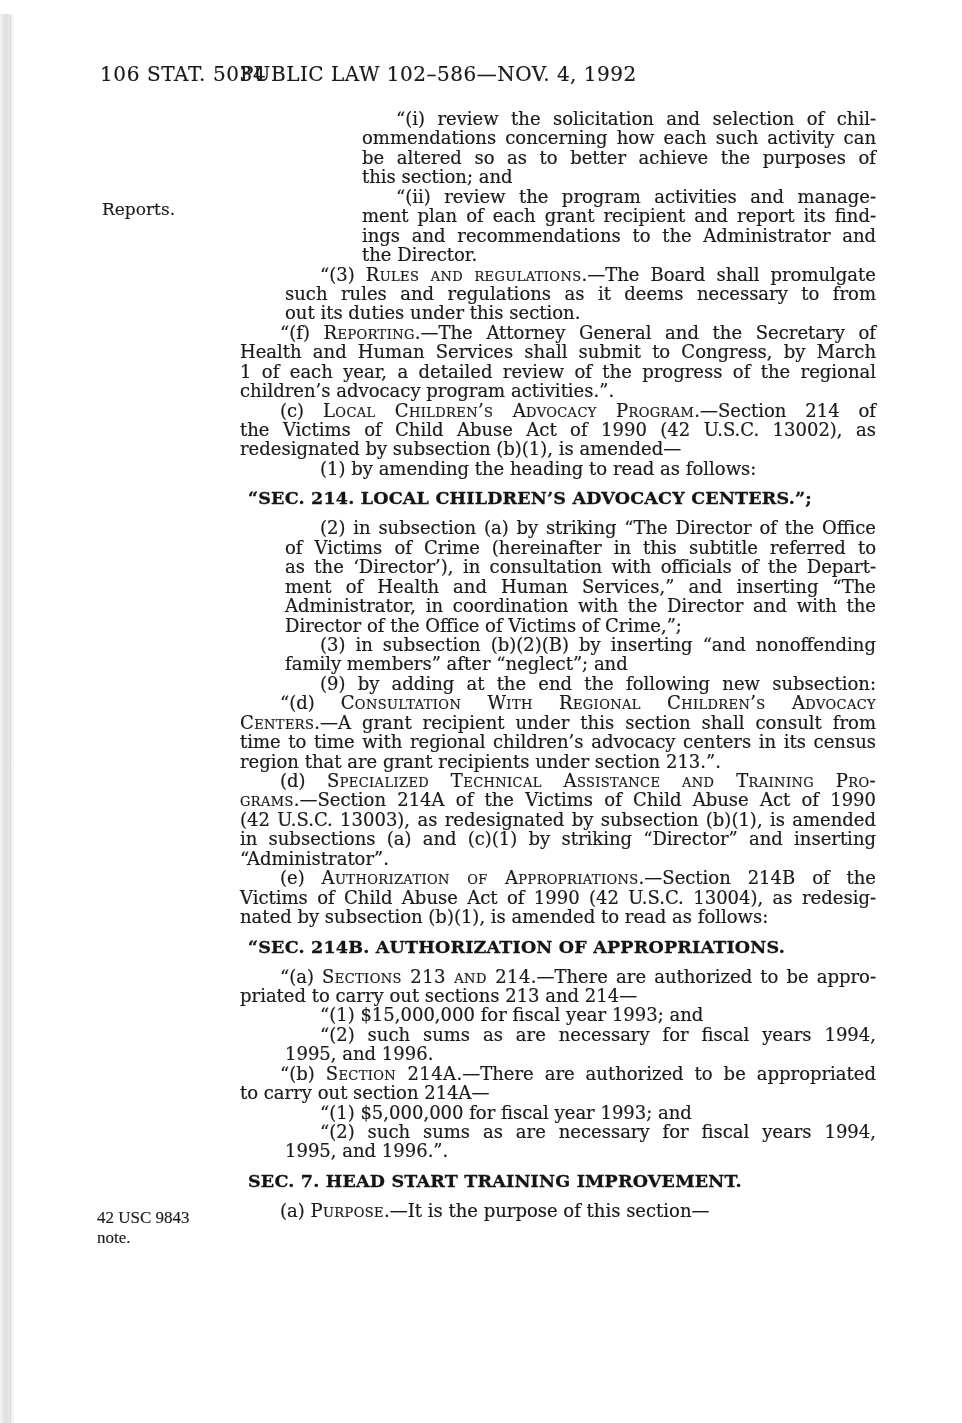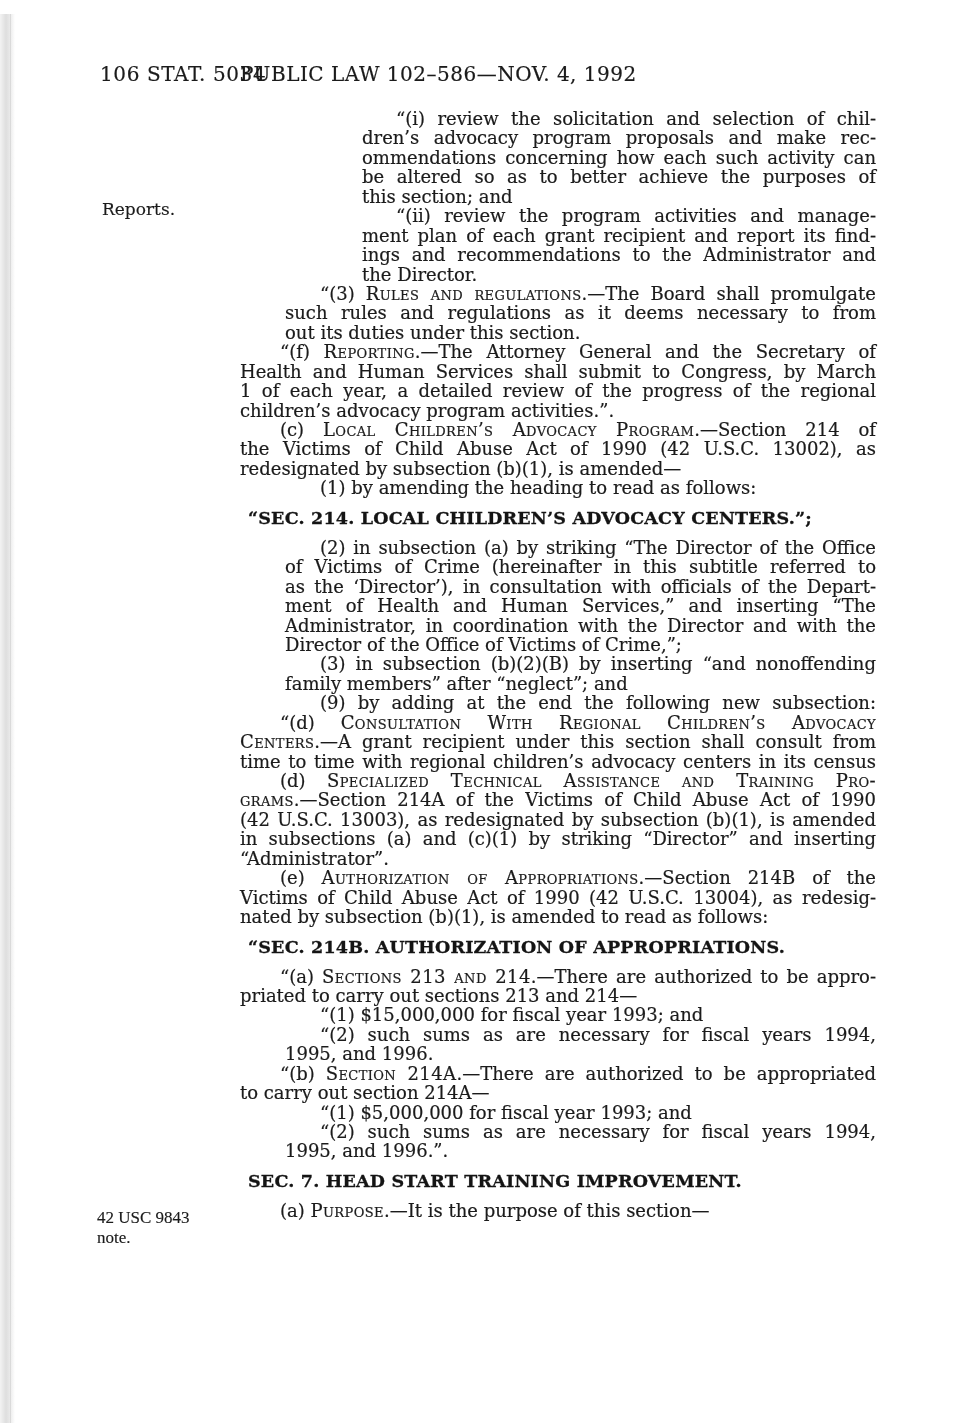--- a/index.html
+++ b/index.html
@@ -69,21 +69,20 @@
 
 <div class="hdr-stat">106 STAT. 5034</div>
 <div class="hdr-law">PUBLIC LAW 102–586—NOV. 4, 1992</div>
 
 <div id="note-reports" class="margin-note">Reports.</div>
 <div id="note-usc" class="margin-note">42 USC 9843 note.</div>
 
 <div class="content">
     <div class="para s3">
       <div class="ln first"><span>“(i) review the solicitation and selection of chil-</span></div>
-      <div class="ln"><span>dren’s advocacy program proposals and make rec-</span></div>
       <div class="ln"><span>ommendations concerning how each such activity can</span></div>
       <div class="ln"><span>be altered so as to better achieve the purposes of</span></div>
       <div class="ln last"><span>this section; and</span></div>
     </div>
     <div class="para s3">
       <div class="ln first"><span>“(ii) review the program activities and manage-</span></div>
       <div class="ln"><span>ment plan of each grant recipient and report its find-</span></div>
       <div class="ln"><span>ings and recommendations to the Administrator and</span></div>
       <div class="ln last"><span>the Director.</span></div>
     </div>
@@ -119,20 +118,21 @@
       <div class="ln first"><span>(3) in subsection (b)(2)(B) by inserting “and nonoffending</span></div>
       <div class="ln last"><span>family members” after “neglect”; and</span></div>
     </div>
     <div class="para s2">
       <div class="ln first"><span>(9) by adding at the end the following new subsection:</span></div>
     </div>
     <div class="para s1">
       <div class="ln first"><span>“(d) </span><span class="sc">Consultation With Regional Children’s Advocacy</span></div>
       <div class="ln"><span class="sc">Centers</span><span>.—A grant recipient under this section shall consult from</span></div>
       <div class="ln"><span>time to time with regional children’s advocacy centers in its census</span></div>
+      <div class="ln last"><span>region that are grant recipients under section 213.”.</span></div>
     </div>
     <div class="para s1">
       <div class="ln first"><span>(d) </span><span class="sc">Specialized Technical Assistance and Training Pro-</span></div>
       <div class="ln"><span class="sc">grams</span><span>.—Section 214A of the Victims of Child Abuse Act of 1990</span></div>
       <div class="ln"><span>(42 U.S.C. 13003), as redesignated by subsection (b)(1), is amended</span></div>
       <div class="ln"><span>in subsections (a) and (c)(1) by striking “Director” and inserting</span></div>
       <div class="ln last"><span>“Administrator”.</span></div>
     </div>
     <div class="para s1">
       <div class="ln first"><span>(e) </span><span class="sc">Authorization of Appropriations</span><span>.—Section 214B of the</span></div>

